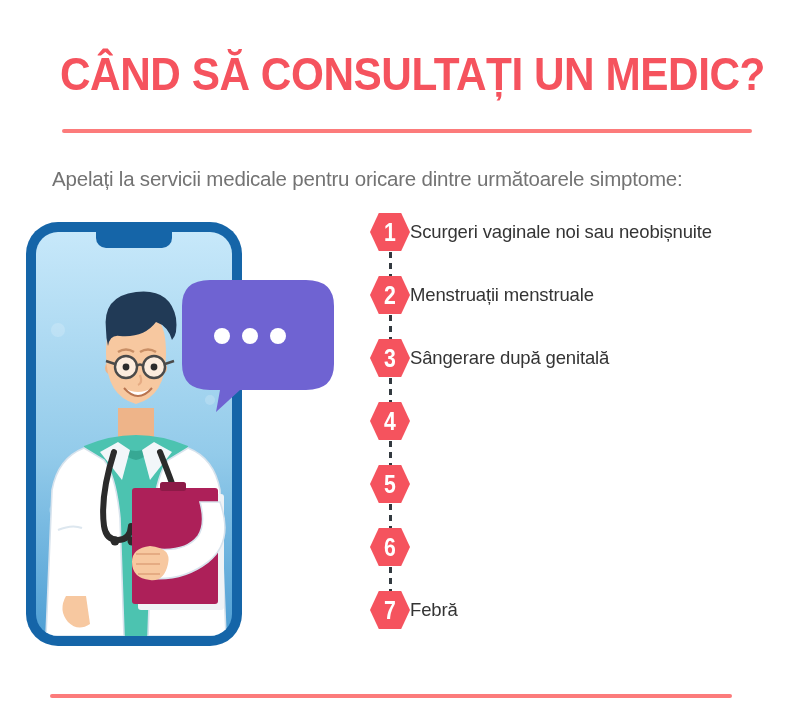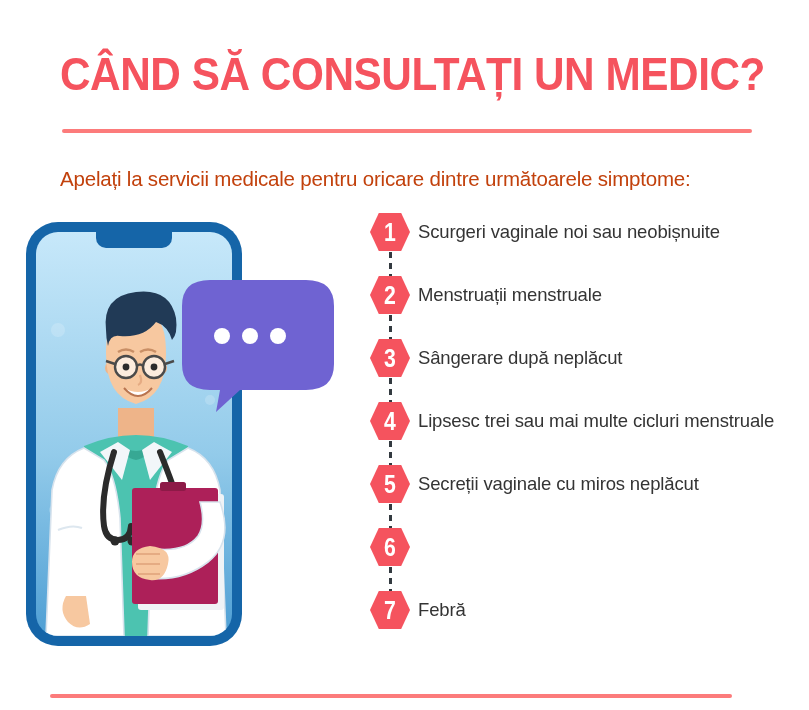--- a/index.html
+++ b/index.html
@@ -44,25 +44,25 @@
     height: 4px;
     background: #fc7b7b;
     border-radius: 2px;
   }
   .rule-top  { left: 62px; top: 129px; width: 690px; }
   .rule-bottom { left: 50px; top: 694px; width: 682px; }
 
   
   .subtitle {
     position: absolute;
-    left: 60px;
+    left: 52px;
     top: 167px;
     width: 748px;
     font-size: 20.5px;
-    color: #c2410c;
+    color: #737373;
     letter-spacing: -0.2px;
     white-space: nowrap;
   }
 
   
   .illustration {
     position: absolute;
     left: 14px;
     top: 210px;
     width: 340px;
@@ -108,21 +108,20 @@
     font-family: "Liberation Sans Narrow", "Liberation Sans", sans-serif;
     font-weight: bold;
     font-size: 25px;
     transform: scaleX(0.85) translateY(-0.5px);
   }
   .item-label {
     font-size: 18.5px;
     color: #343434;
     letter-spacing: -0.15px;
     white-space: nowrap;
-    margin-left: 8px;
   }
   .connector {
     position: absolute;
     left: 19px;
     width: 3px;
     background-image: linear-gradient(#333a40 0 55%, rgba(0,0,0,0) 55% 100%);
     background-size: 3px 11px;
     background-repeat: repeat-y;
   }
 </style>
@@ -270,37 +269,35 @@
         <div class="hexnum">2</div>
       </div>
       <div class="item-label">Menstruații menstruale</div>
     </div>
 
     <div class="list-item" style="top:126px;">
       <div class="hexwrap">
         <div class="hex"></div>
         <div class="hexnum">3</div>
       </div>
-      <div class="item-label">Sângerare după neplăcut</div>
+      <div class="item-label">Sângerare după genitală</div>
     </div>
 
     <div class="list-item" style="top:189px;">
       <div class="hexwrap">
         <div class="hex"></div>
         <div class="hexnum">4</div>
       </div>
-      <div class="item-label">Lipsesc trei sau mai multe cicluri menstruale</div>
     </div>
 
     <div class="list-item" style="top:252px;">
       <div class="hexwrap">
         <div class="hex"></div>
         <div class="hexnum">5</div>
       </div>
-      <div class="item-label">Secreții vaginale cu miros neplăcut</div>
     </div>
 
     <div class="list-item" style="top:315px;">
       <div class="hexwrap">
         <div class="hex"></div>
         <div class="hexnum">6</div>
       </div>
     </div>
 
     <div class="list-item" style="top:378px;">

